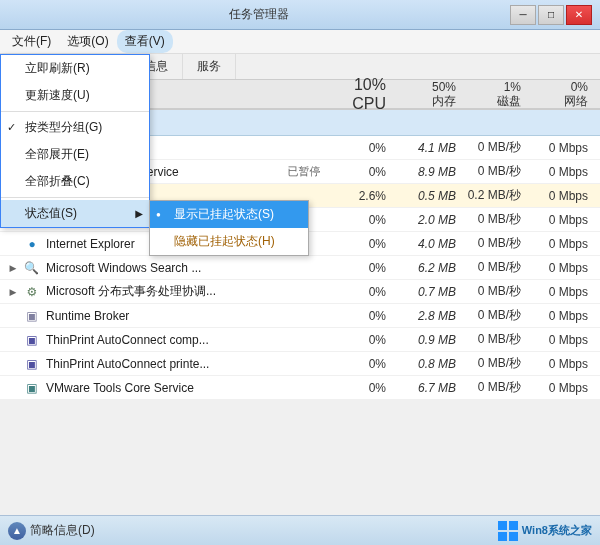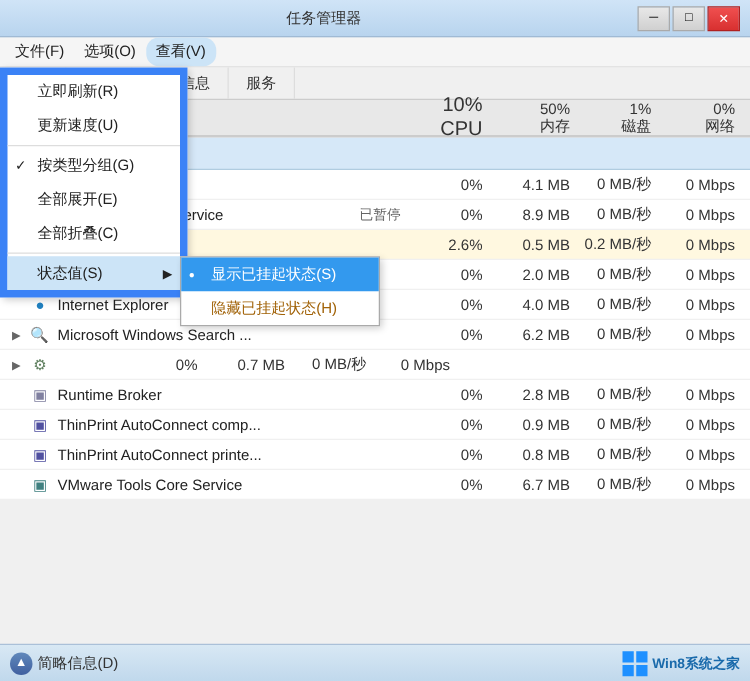--- a/index.html
+++ b/index.html
@@ -73,21 +73,21 @@
     
     .dropdown-container {
       position: absolute;
       top: 54px;
       left: 0;
       z-index: 100;
       display: flex;
     }
     .dropdown-menu {
       background: white;
-      border: 6px solid #3b82f6;
+      border: 1px solid #3b82f6;
       box-shadow: 2px 2px 6px rgba(0,0,0,0.2);
       min-width: 150px;
     }
     .dropdown-item {
       padding: 5px 24px 5px 24px;
       cursor: pointer;
       white-space: nowrap;
       font-size: 12px;
       color: #222;
       display: flex;
@@ -279,20 +279,21 @@
       color: #333;
       text-align: right;
       padding-right: 8px;
     }
     .proc-mem {
       width: 70px;
       font-size: 12px;
       color: #333;
       text-align: right;
       padding-right: 8px;
+      font-style: italic;
     }
     .proc-disk {
       width: 65px;
       font-size: 12px;
       color: #333;
       text-align: right;
       padding-right: 8px;
     }
     .proc-net {
       width: 65px;
@@ -509,20 +510,21 @@
         <div class="process-name">Microsoft Windows Search ...</div>
         <div class="proc-status"></div>
         <div class="proc-cpu">0%</div>
         <div class="proc-mem">6.2 MB</div>
         <div class="proc-disk">0 MB/秒</div>
         <div class="proc-net">0 Mbps</div>
       </div>
       <div class="process-row">
         <div class="process-expand">▶</div>
         <div class="process-icon" style="color: rgb(96, 128, 96);">⚙</div>
+        <div class="process-name">Microsoft 分布式事务处理协调...</div>
         <div class="proc-status"></div>
         <div class="proc-cpu">0%</div>
         <div class="proc-mem">0.7 MB</div>
         <div class="proc-disk">0 MB/秒</div>
         <div class="proc-net">0 Mbps</div>
       </div>
       <div class="process-row">
         <div class="process-expand"></div>
         <div class="process-icon" style="color: rgb(128, 128, 160);">▣</div>
         <div class="process-name">Runtime Broker</div>

